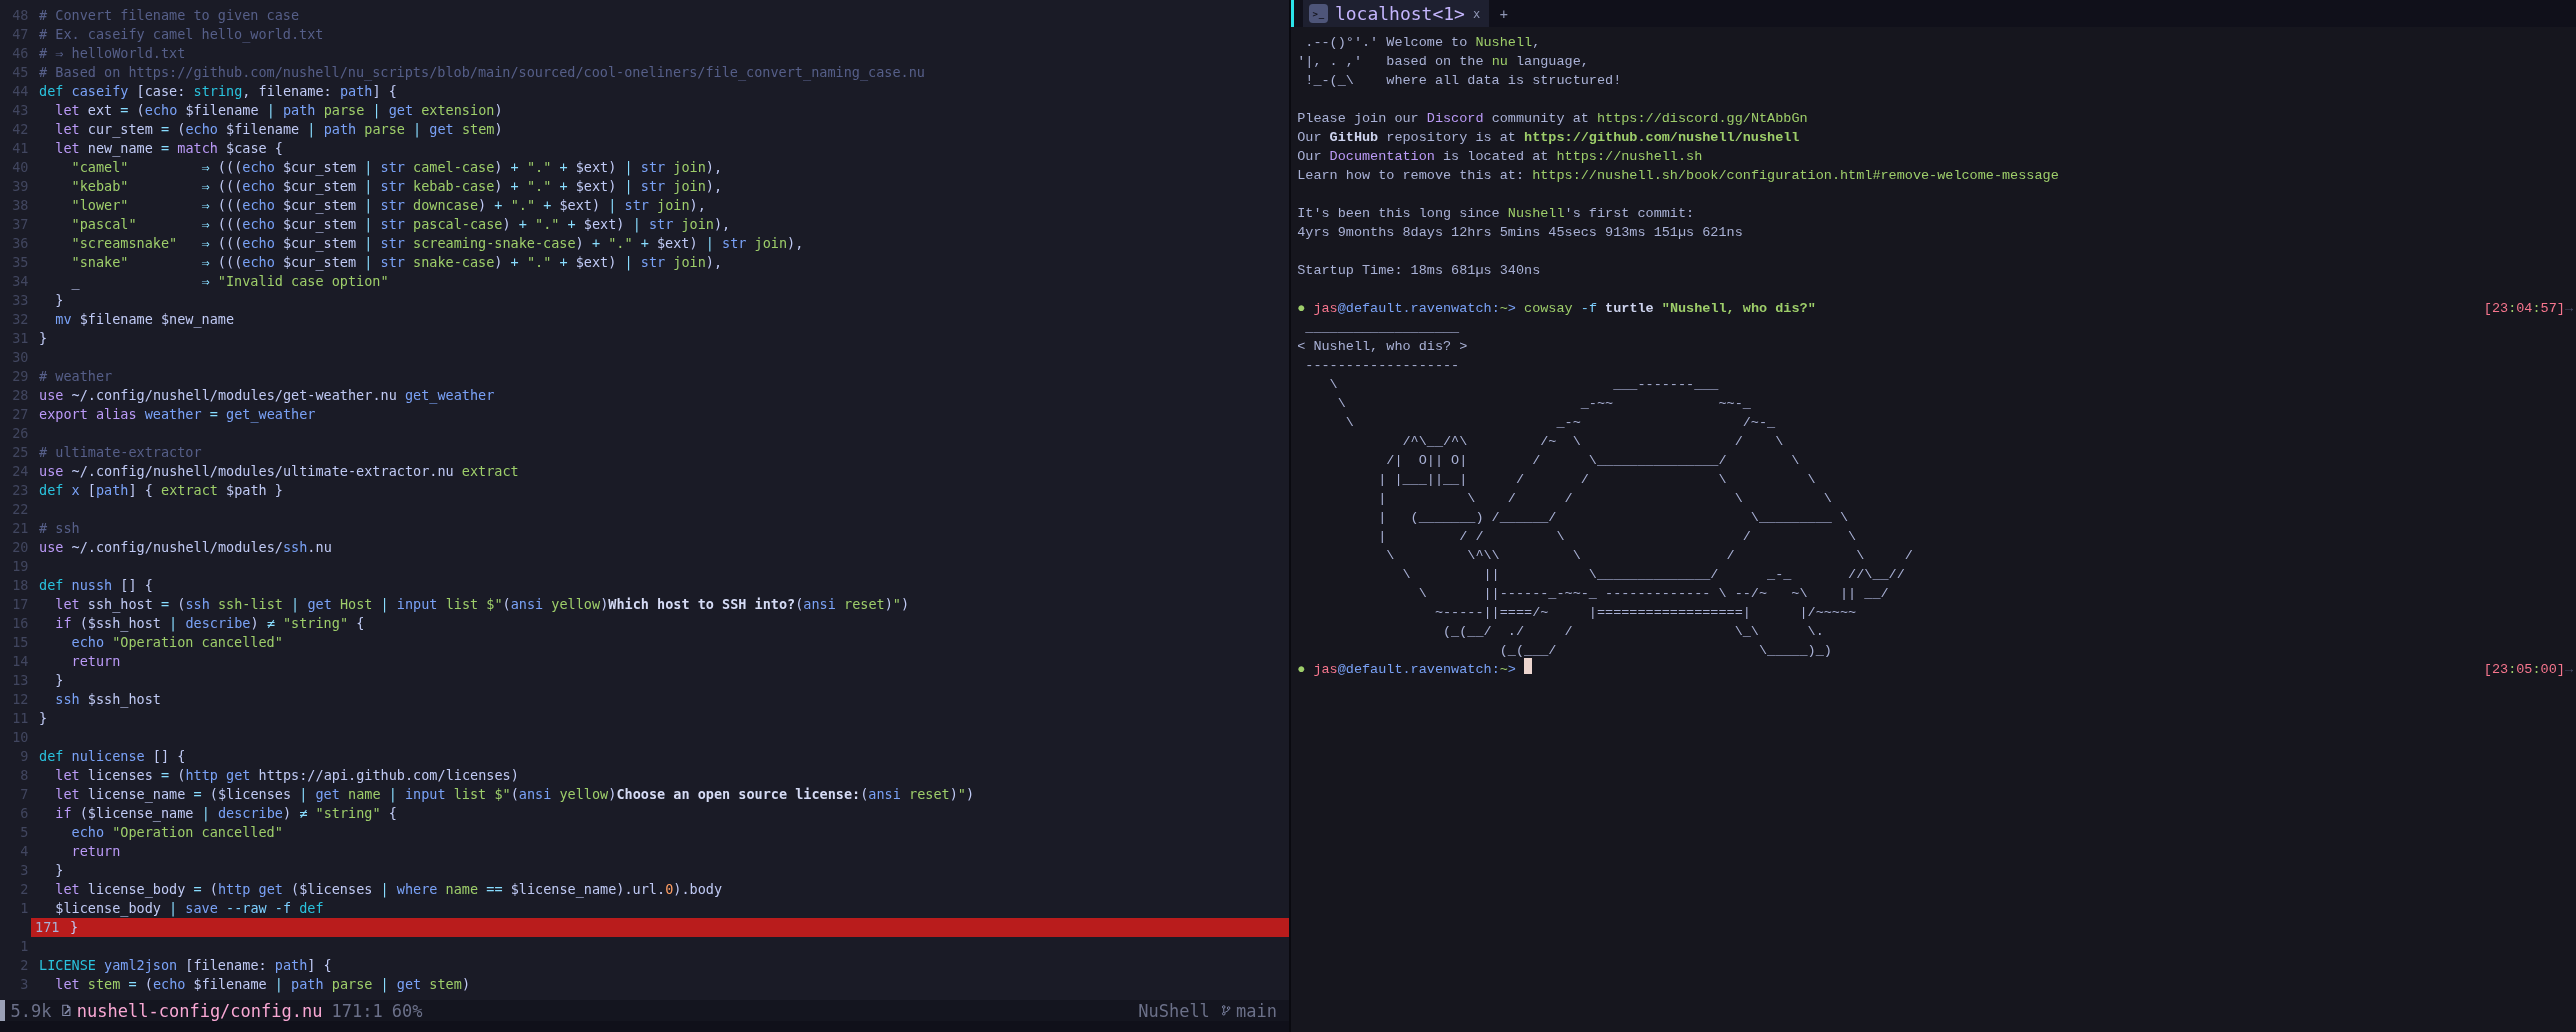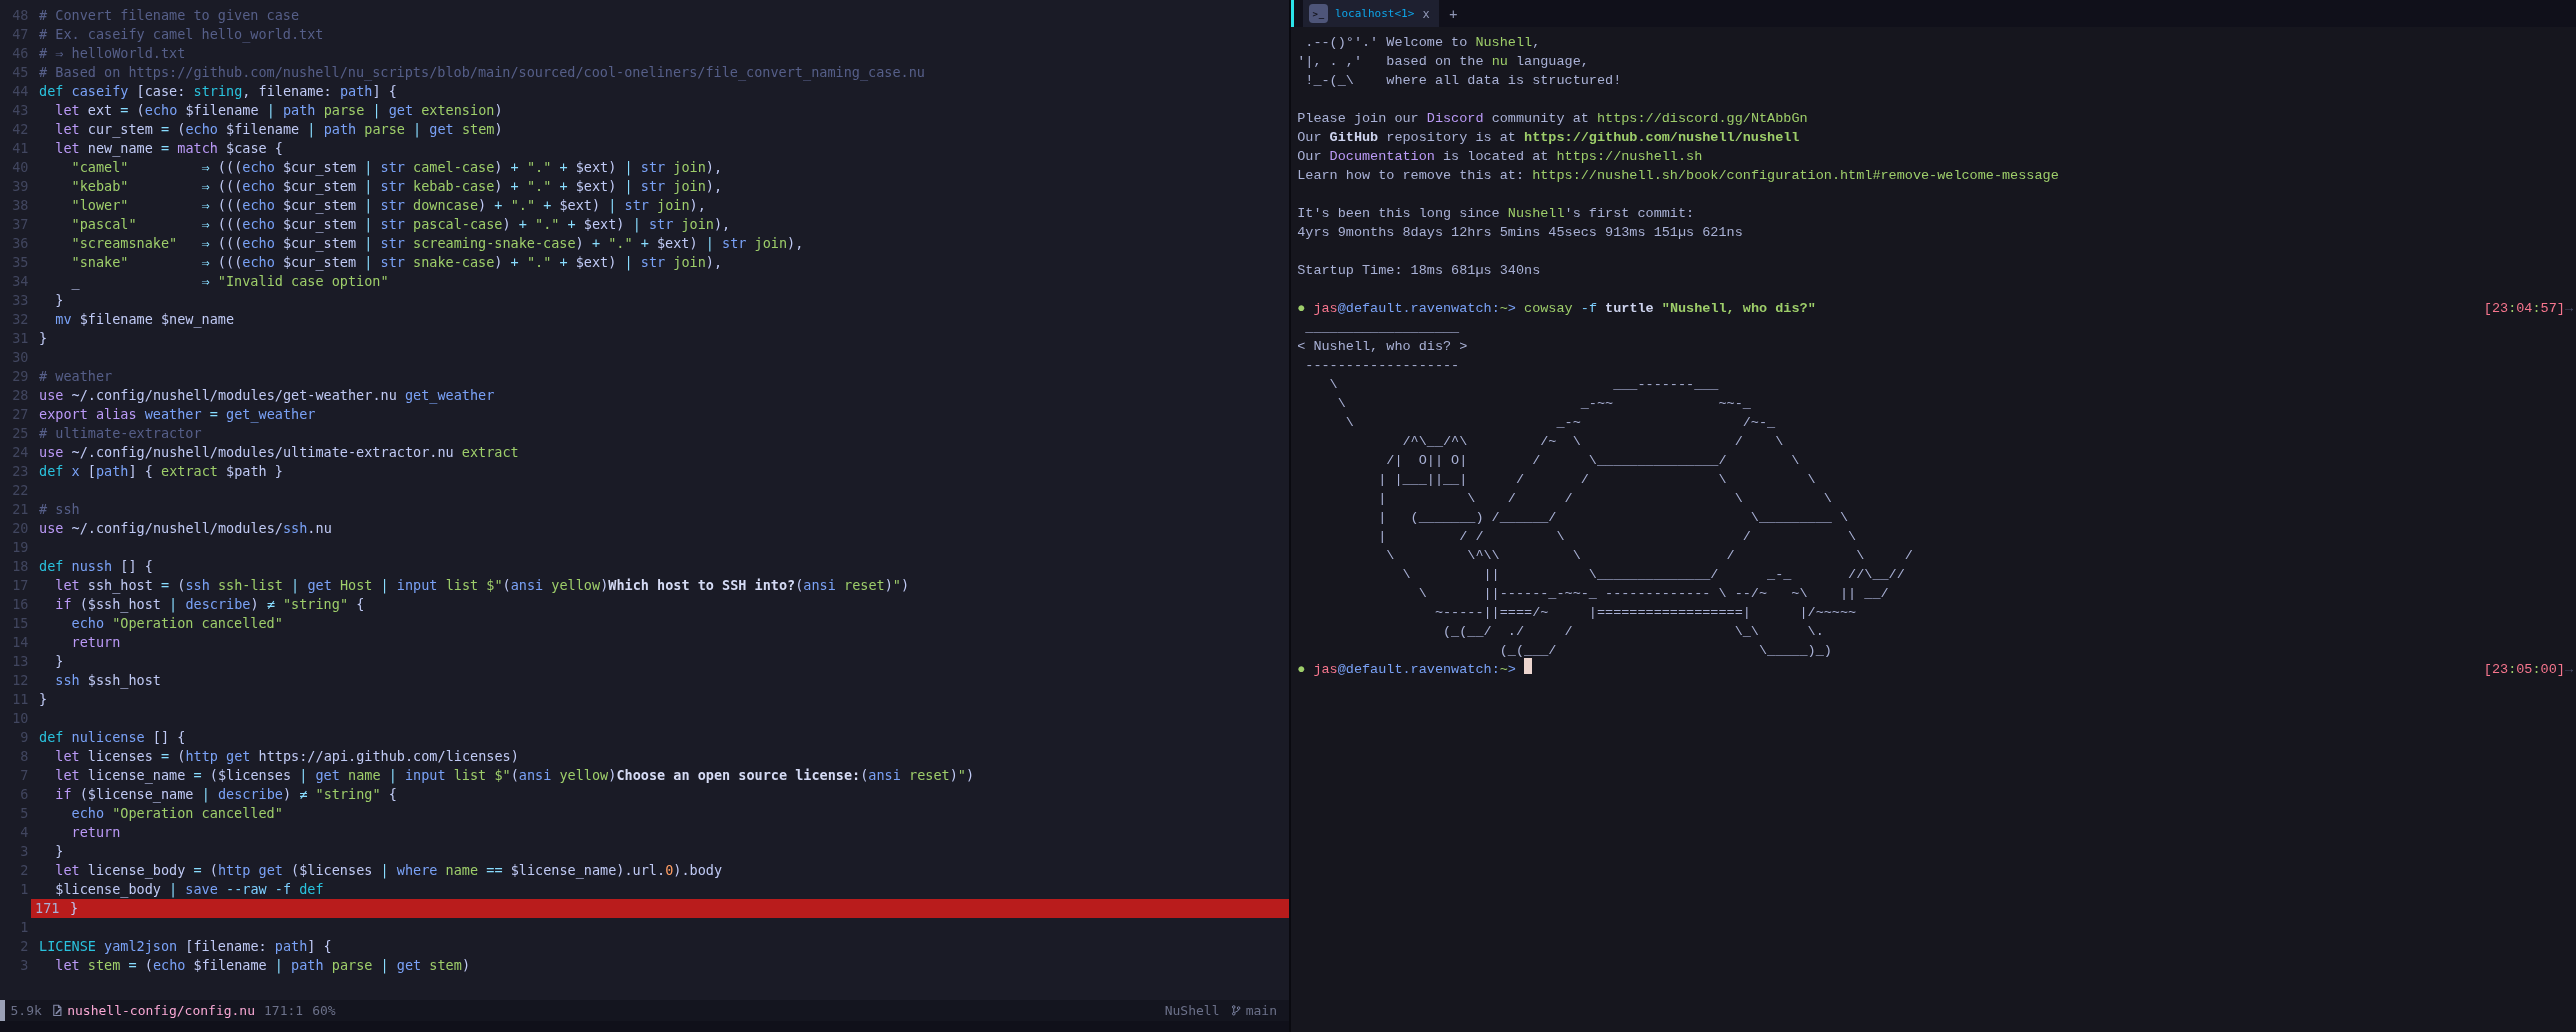--- a/index.html
+++ b/index.html
@@ -21,38 +21,38 @@
   .tok-string { color:#9ece6a; }
   .tok-kw { color:#bb9af7; }
   .tok-teal { color:#2ac3de; }
   .tok-fn { color:#7aa2f7; }
   .tok-sub { color:#9ece6a; }
   .tok-op { color:#89ddff; }
   .tok-flag { color:#7dcfff; }
   .tok-num { color:#ff9e64; }
   .tok-istr { color:#d5dbf5; font-weight:bold; }
   #status-bar { height:21px; flex:0 0 21px; background:#14151f; display:flex; align-items:center;
-    font-size:13px; color:#6b7089; position:relative; padding-left:10.5px;justify-content:space-between; }
+    font-size:17px; color:#6b7089; position:relative; padding-left:10.5px;justify-content:space-between; }
   #scroll-indicator { position:absolute; left:0; top:0; width:4.5px; height:21px; background:#9aa0b5; }
   #status-left { display:flex; align-items:center; gap:9px; }
   #status-right { margin-left:auto; display:flex; align-items:center; gap:10.5px; padding-right:12px; }
   .sb-icon { display:inline-flex; align-items:center; }
   .sb-icon svg { display:block; }
   #status-file { display:flex; align-items:center; gap:3.7px; color:#f9a8d4; }
   #cmdline { height:12px; flex:0 0 12px; background:#10101a; }
   
   #pane-divider { width:1.5px; flex:0 0 1.5px; background:#0a0a10; }
   
   #terminal-pane { flex:1 1 auto; height:100%; background:#16161e; display:flex; flex-direction:column; }
   #tab-bar { height:27px; flex:0 0 27px; background:#10101a; display:flex; align-items:stretch; position:relative; }
   #pane-accent { width:3.7px; background:#2be4ea; }
   #terminal-tab { margin-left:9px; background:#1e2030; display:flex; align-items:center; padding:0 9px 0 6px; gap:6.7px; }
   #tab-icon { width:19px; height:19px; border-radius:3.7px; background:#4e5579; color:#14151f;
     font-size:9px; font-weight:bold; display:flex; align-items:center; justify-content:center; letter-spacing:0.7px; }
-  #tab-title { color:#0ea5e9; font-size:11px; }
+  #tab-title { color:#c4b5fd; font-size:18px; }
   #tab-close { color:#8f96b5; font-size:12px; margin-left:1.5px; }
   #new-tab { color:#8f96b5; font-size:13.5px; display:flex; align-items:center; padding:0 10.5px; }
   #term-body { flex:1 1 auto; overflow:hidden; padding:6px 0 0 6.7px;font-family:Liberation Mono, monospace; }
   .trow { height:19px; line-height:19px; font-size:13.5px; display:flex; white-space:pre;
     color:#a9b1d6; position:relative; padding-right:3px; }
   .trow .seg { white-space:pre; }
   .ts { margin-left:auto; white-space:pre; }
   .c-fg { color:#a9b1d6; } .c-green { color:#9ece6a; } .c-purple { color:#bb9af7; }
   .c-blue { color:#7aa2f7; } .c-cyan { color:#7dcfff; } .c-red { color:#f7768e; }
   .c-white { color:#cdd3ee; } .c-dim { color:#4a4f6a; }
@@ -147,20 +147,24 @@
           <span class="gutter">29</span>
           <span class="code-text"><span class="tok-comment"># weather</span></span>
         </div>
         <div class="code-row">
           <span class="gutter">28</span>
           <span class="code-text"><span class="tok-kw">use</span><span> </span><span>~</span><span>/</span><span>.</span><span>config</span><span>/</span><span>nushell</span><span>/</span><span>modules</span><span>/</span><span>get-weather</span><span>.</span><span>nu</span><span> </span><span class="tok-fn">get_weather</span></span>
         </div>
         <div class="code-row">
           <span class="gutter">27</span>
           <span class="code-text"><span class="tok-kw">export</span><span> </span><span class="tok-kw">alias</span><span> </span><span class="tok-fn">weather</span><span> </span><span class="tok-op">=</span><span> </span><span class="tok-fn">get_weather</span></span>
+        </div>
+        <div class="code-row">
+          <span class="gutter">26</span>
+          <span class="code-text"></span>
         </div>
         <div class="code-row">
           <span class="gutter">25</span>
           <span class="code-text"><span class="tok-comment"># ultimate-extractor</span></span>
         </div>
         <div class="code-row">
           <span class="gutter">24</span>
           <span class="code-text"><span class="tok-kw">use</span><span> </span><span>~</span><span>/</span><span>.</span><span>config</span><span>/</span><span>nushell</span><span>/</span><span>modules</span><span>/</span><span>ultimate-extractor</span><span>.</span><span>nu</span><span> </span><span class="tok-sub">extract</span></span>
         </div>
         <div class="code-row">

